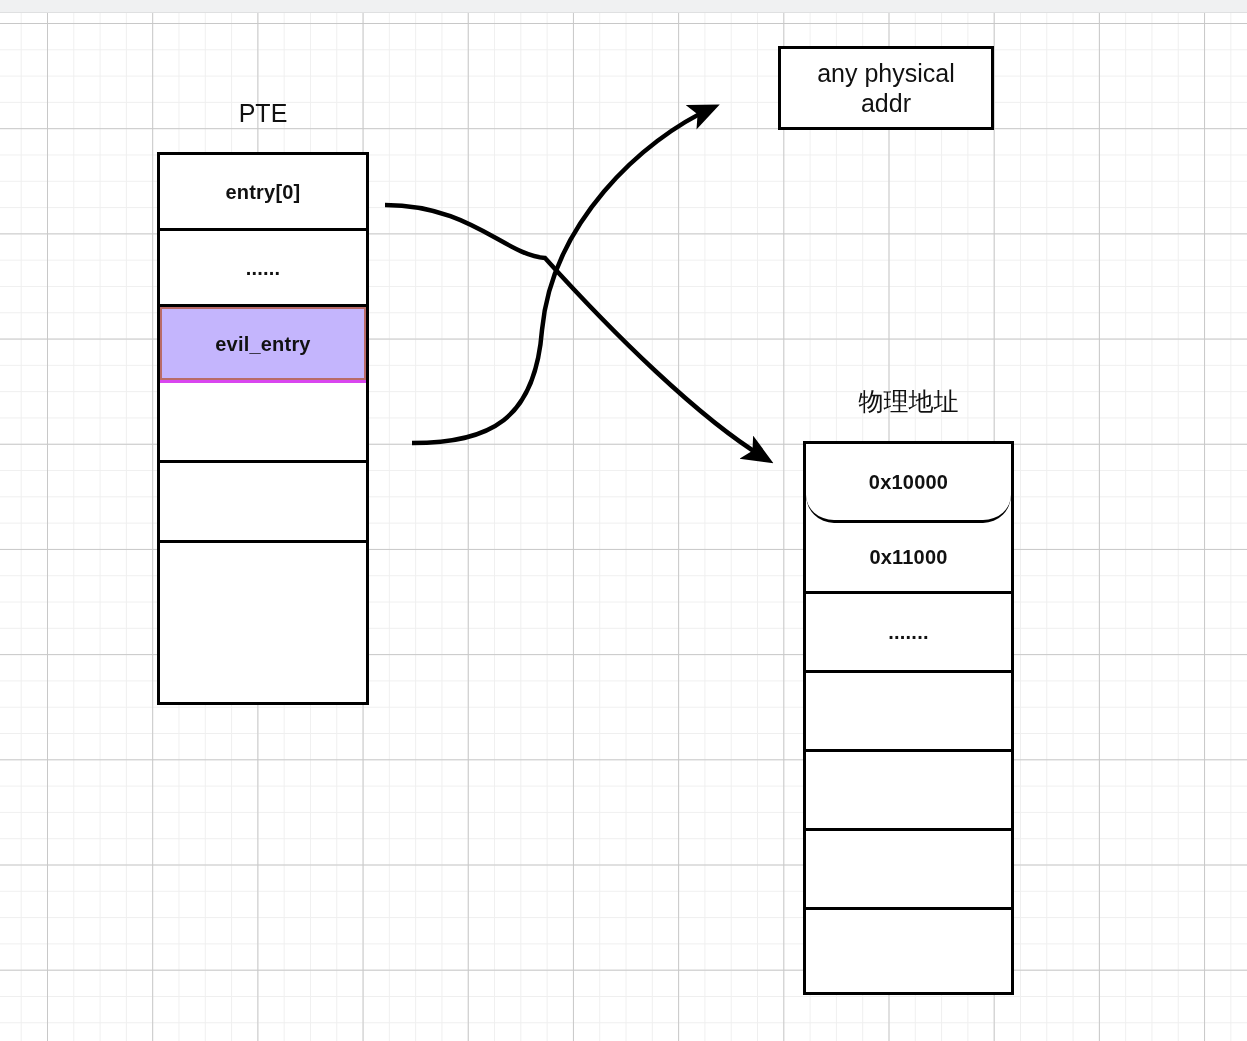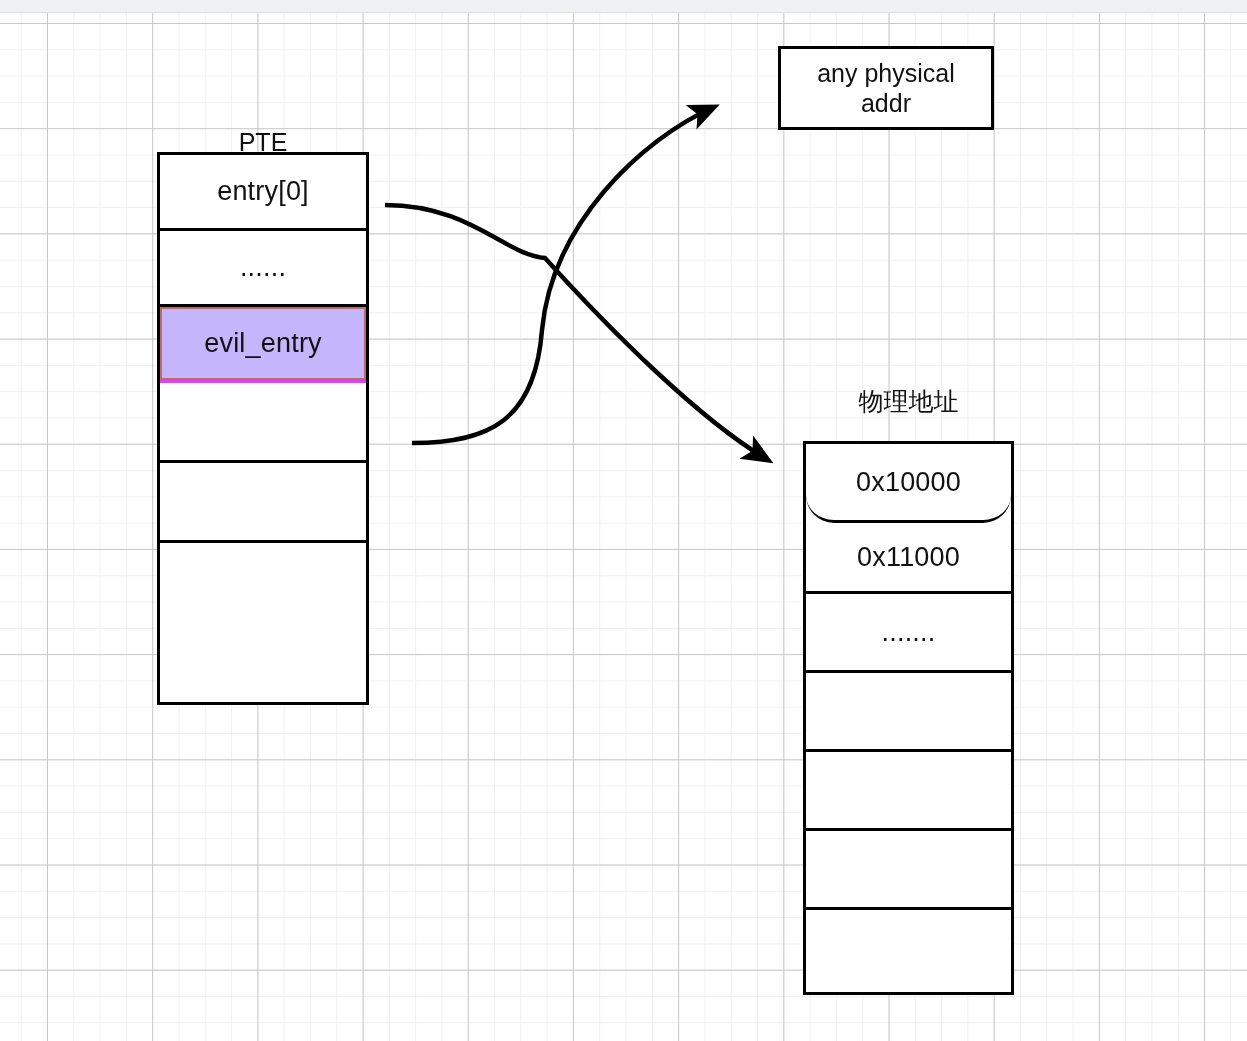--- a/index.html
+++ b/index.html
@@ -51,24 +51,25 @@
     position: absolute;
     border: 3px solid #000000;
     background: #ffffff;
   }
   .row {
     border-bottom: 3px solid #000000;
     background: #ffffff;
     display: flex;
     align-items: center;
     justify-content: center;
-    font-size: 27px;
+    font-size: 20px;
     color: #111111;
     line-height: 1;
     letter-spacing: 0.2px;
+    font-weight: bold;
   }
   .row:last-child { border-bottom: none; }
   .row.evil {
     background: #c4b5fd;
     border-bottom: 3px solid #d946ef;
     box-shadow: inset 0 0 0 2px #b96b67;
   }
   .row.empty { color: transparent; }
 
   .caption {
@@ -102,21 +103,21 @@
   }
 </style>
 </head>
 <body>
 
 <div id="canvas">
 
   <div id="toolbar-strip"></div>
   <div id="grid"></div>
 
-  <div class="caption" style="left:157px; top:101px; width:212px;margin-top:29px;">PTE</div>
+  <div class="caption" style="left:157px; top:101px; width:212px;">PTE</div>
 
   <div class="table" id="pte-table" style="left:157px; top:152px; width:212px; height:553px;">
     <div class="row" style="height:76px;">entry[0]</div>
     <div class="row" style="height:76px;">......</div>
     <div class="row evil" style="height:76px;">evil_entry</div>
     <div class="row empty" style="height:80px;"></div>
     <div class="row empty" style="height:80px;"></div>
     <div class="row empty" style="height:80px;"></div>
   </div>
 

